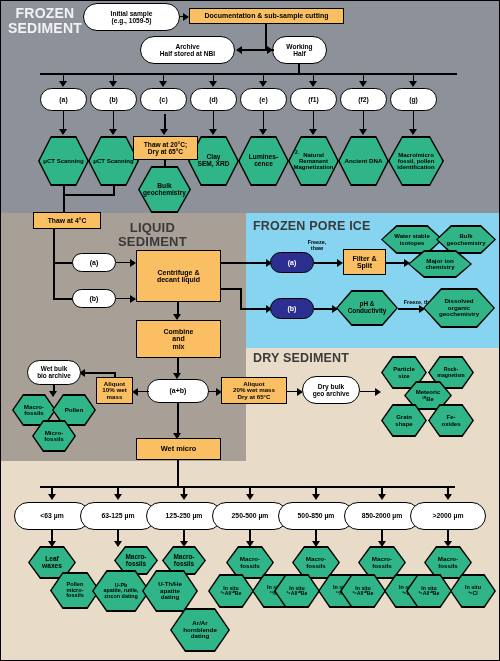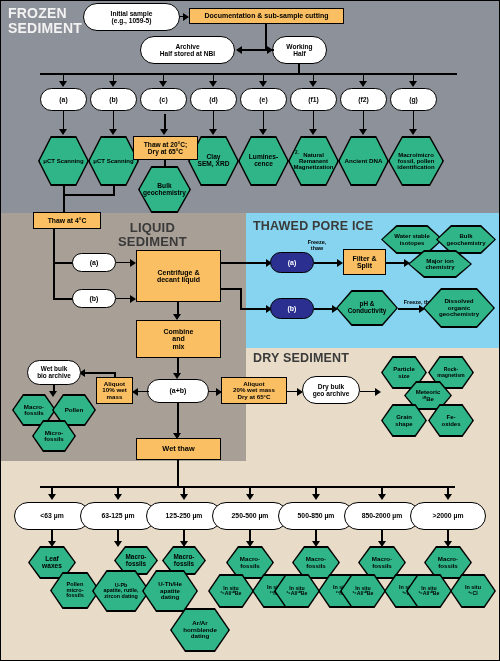--- a/index.html
+++ b/index.html
@@ -17,20 +17,21 @@
   #band-liquid{left:246px;top:213px;width:254px;height:135px;background:#86d4ef;}
   #band-dry{left:246px;top:348px;width:254px;height:113px;background:#e8dcc9;}
   #band-sieve{left:0;top:461px;width:500px;height:200px;background:#e8dcc9;}
   .outer-border{position:absolute;left:0;top:0;width:498px;height:659px;border:1px solid #000;pointer-events:none;}
 
   
   .sect-title{
     position:absolute;color:#3a3a3a;font-weight:bold;
     font-size:12.5px;line-height:13px;letter-spacing:.2px;
     white-space:pre-line;
+    text-align:center;
   }
   #title-frozen{left:8px;top:6px;color:#f2f2f2;font-size:14px;line-height:15px;}
   #title-thawed{left:118px;top:221px;font-size:13px;line-height:14px;text-align:center;}
   #title-liquid{left:253px;top:220px;font-size:12.5px;}
   #title-dry{left:253px;top:352px;font-size:12.5px;}
 
   
   .node{position:absolute;box-sizing:border-box;display:flex;align-items:center;
         justify-content:center;text-align:center;color:#000;font-weight:bold;
         line-height:1.06;white-space:pre-line;}
@@ -71,21 +72,21 @@
   <div class="band" id="band-frozen"></div>
   <div class="band" id="band-thawed"></div>
   <div class="band" id="band-liquid"></div>
   <div class="band" id="band-dry"></div>
   <div class="band" id="band-sieve"></div>
 
   <div class="sect-title" id="title-frozen">FROZEN
 SEDIMENT</div>
   <div class="sect-title" id="title-thawed">LIQUID
 SEDIMENT</div>
-  <div class="sect-title" id="title-liquid">THAWED PORE ICE</div>
+  <div class="sect-title" id="title-liquid">FROZEN PORE ICE</div>
   <div class="sect-title" id="title-dry">DRY SEDIMENT</div>
 
   <div class="node oval round" style="left:83px;top:3px;width:97px;height:28px;font-size:6.6px;">Initial sample
 (e.g., 1059-5)</div>
 
   <div class="node rect" style="left:189px;top:8px;width:155px;height:16px;font-size:7px;">Documentation &amp; sub-sample cutting</div>
 
   <div class="ln lnh" style="left:180px;top:15.5px;width:4px;"></div>
   <div class="arw arw-r" style="left:183px;top:12.5px;"></div>
 
@@ -268,21 +269,21 @@
     </div>
 
   <div class="ln lnh" style="left:209px;top:390.5px;width:13px;"></div>
   <div class="arw arw-r" style="left:216px;top:387.5px;"></div>
   <div class="node rect" style="left:221px;top:377px;width:66px;height:27px;font-size:6.2px;">Aliquot
 20% wet mass
 Dry at 65°C</div>
 
   <div class="ln lnv" style="left:177px;top:403px;height:34px;"></div>
   <div class="arw arw-d" style="left:173px;top:433px;"></div>
-  <div class="node rect" style="left:136px;top:438px;width:85px;height:22px;font-size:7.4px;">Wet thaw</div>
+  <div class="node rect" style="left:136px;top:438px;width:85px;height:22px;font-size:7.4px;">Wet micro</div>
 
   <div class="node navy" style="left:270px;top:252px;width:44px;height:21px;font-size:7px;">(a)</div>
   <div class="node navy" style="left:270px;top:298px;width:44px;height:21px;font-size:7px;">(b)</div>
 
   <div class="elabel" style="left:297px;top:240px;width:40px;font-size:5.4px;">Freeze,
 thaw</div>
 
   <div class="ln lnh" style="left:314px;top:262px;width:27px;"></div>
   <div class="arw arw-r" style="left:337px;top:259px;"></div>
   <div class="node rect" style="left:343px;top:249px;width:43px;height:26px;font-size:7px;">Filter &amp;

